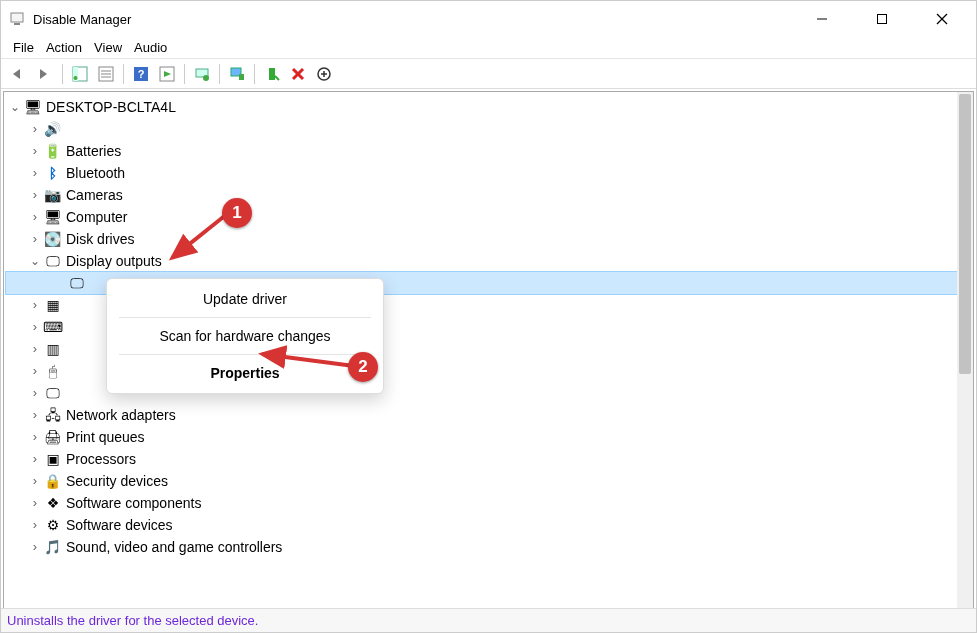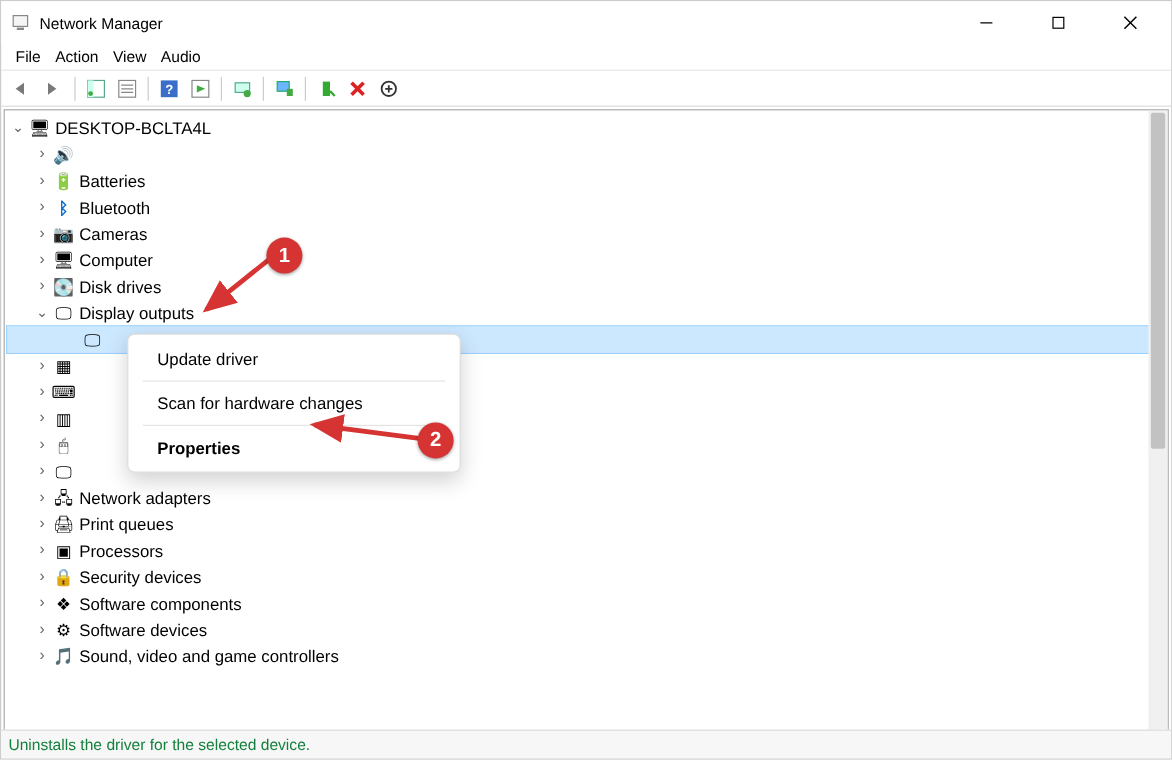--- a/index.html
+++ b/index.html
@@ -104,40 +104,41 @@
     position: absolute;
     left: 102px;
     top: 186px;
     width: 278px;
     background: #fff;
     border: 1px solid #ddd;
     border-radius: 6px;
     box-shadow: 0 6px 18px rgba(0,0,0,0.18);
     padding: 6px 0;
     z-index: 50;
+    text-align: center;
   }
   .ctx-item {
     padding: 6px 24px;
     font-size: 14px;
   }
   .ctx-sep {
     height: 1px; background: #e4e4e4; margin: 4px 12px;
   }
   .ctx-item.bold { font-weight: 600; }
   
   .statusbar {
     position: absolute;
     bottom: 0; left: 0; right: 0;
     height: 24px;
     background: #f7f7f7;
     border-top: 1px solid #ddd;
     display:flex;align-items:center;
     padding: 0 6px;
     font-size: 13px;
-    color: #15803d;
+    color: #6d28d9;
   }
   
   .vscroll {
     position: absolute;
     right: 0; top: 0; bottom: 0;
     width: 16px;
     background: #f0f0f0;
   }
   .vscroll-thumb {
     position:absolute; left:2px; right:2px; top:2px; height: 280px;
@@ -165,21 +166,21 @@
 </head>
 <body>
 
 <div class="titlebar">
   <span class="app-icon">
     <svg width="16" height="16" viewBox="0 0 16 16">
         <rect x="2" y="2" width="12" height="9" fill="#f5f5f5" stroke="#888"></rect>
         <rect x="5" y="12" width="6" height="2" fill="#888"></rect>
       </svg>
   </span>
-  <span class="title">Network Manager</span>
+  <span class="title">Disable Manager</span>
   <div class="win-controls">
     <div class="win-btn">
       <svg width="12" height="12">
           <line x1="1" y1="6" x2="11" y2="6" stroke="#000" stroke-width="1"></line>
         </svg>
     </div>
     <div class="win-btn">
       <svg width="12" height="12">
           <rect x="1.5" y="1.5" width="9" height="9" fill="none" stroke="#000" stroke-width="1"></rect>
         </svg>

